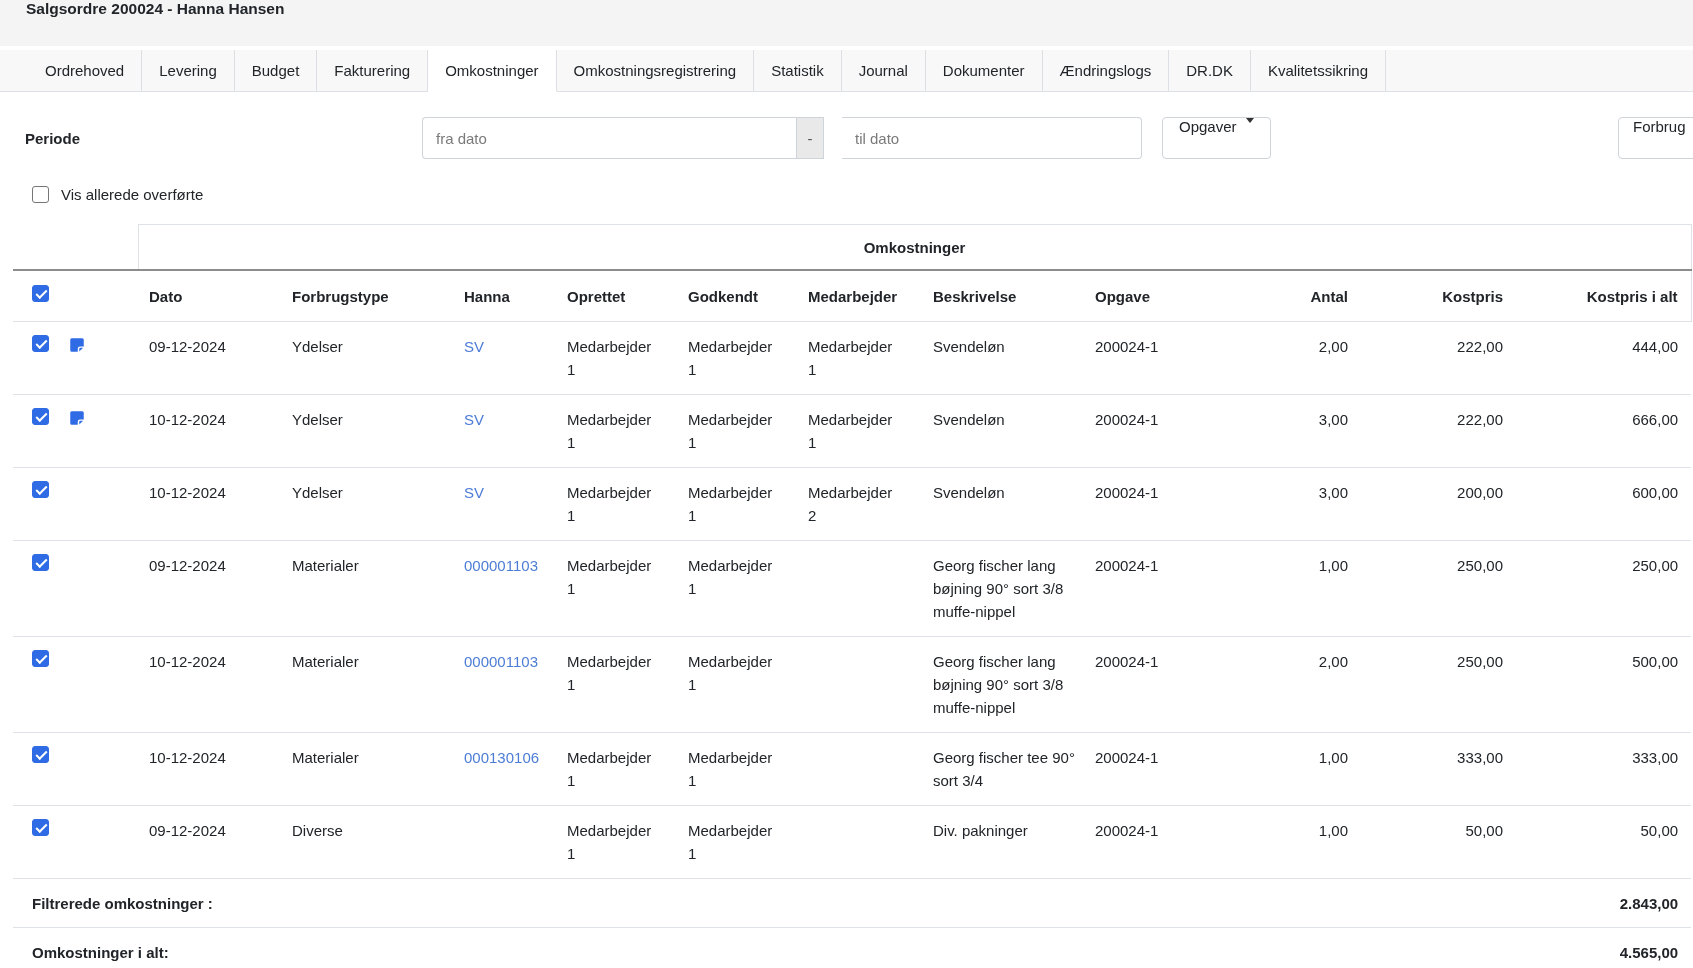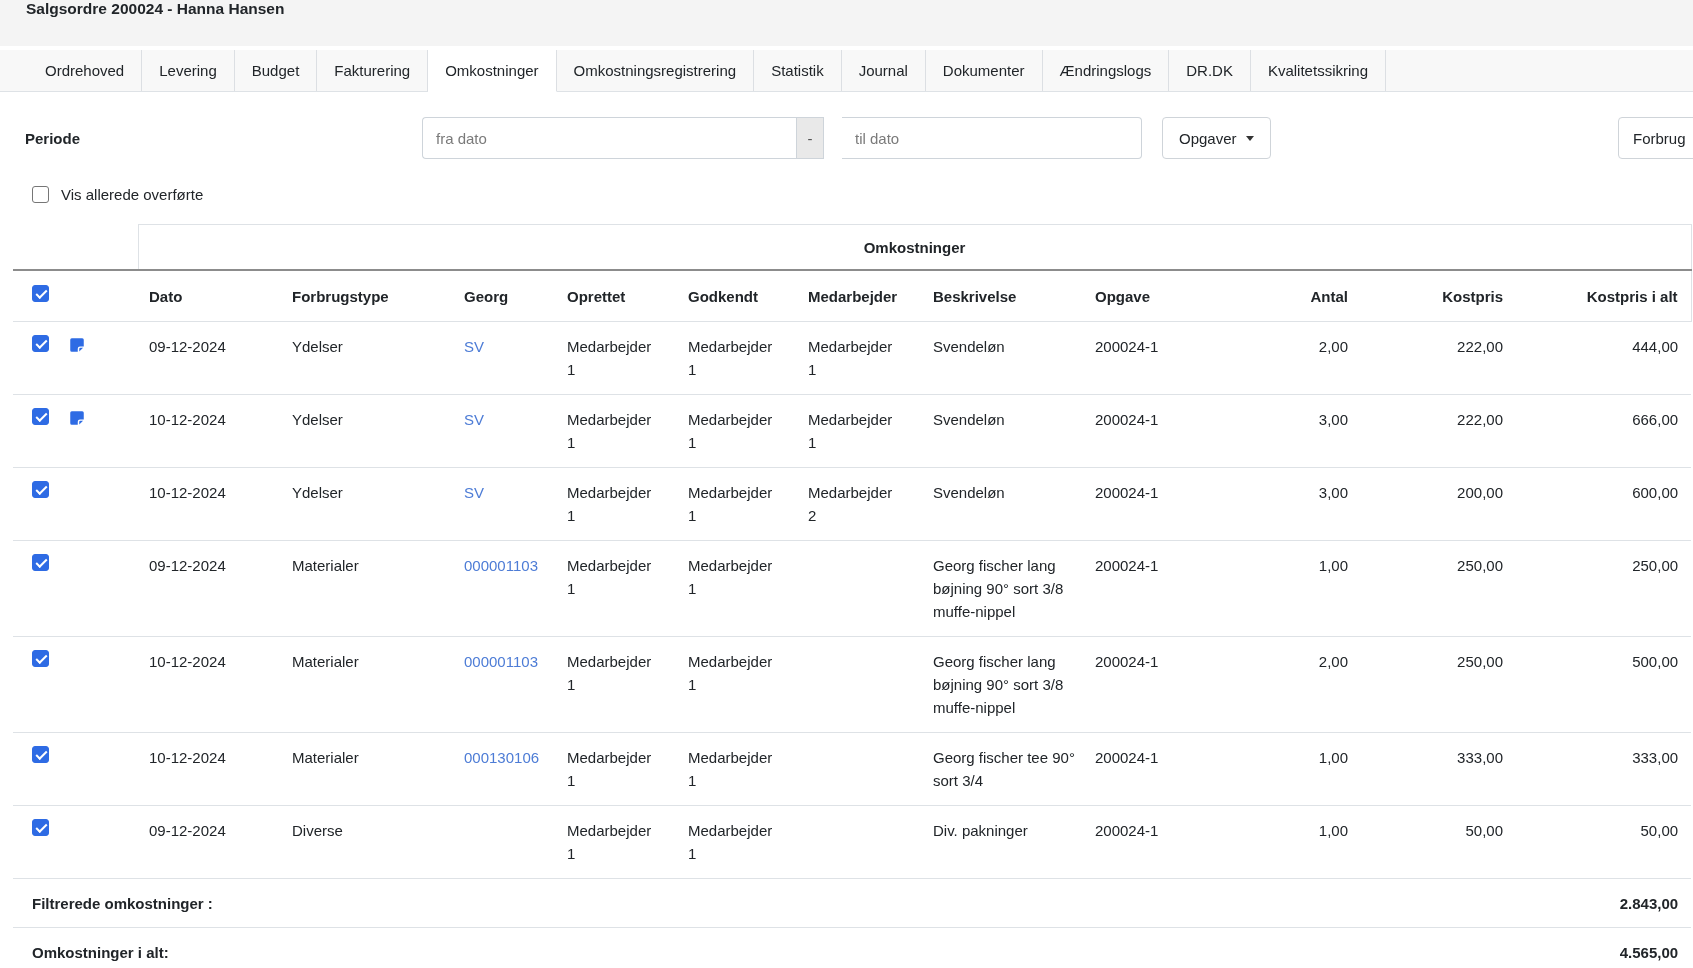--- a/index.html
+++ b/index.html
@@ -79,21 +79,21 @@
   .btn {
     height: 42px;
     background: #fff;
     border: 1px solid #cfd4d9;
     border-radius: 4px;
     font-size: 15px;
     font-family: inherit;
     color: #212529;
     cursor: pointer;
     display: inline-flex;
-    align-items: center;
+    align-items: flex-start;
   }
   .opgaver-btn { margin-left: 20px; padding: 0 16px; }
   .caret {
     display: inline-block;
     width: 0; height: 0;
     border-left: 4.5px solid transparent;
     border-right: 4.5px solid transparent;
     border-top: 5px solid #333;
     margin-left: 9px;
   }
@@ -234,21 +234,21 @@
       <tr class="group-row">
         <th class="spacer-cell"></th>
         <th colspan="11" class="group-cell">Omkostninger</th>
       </tr>
       <tr id="header-row">
         <th class="select-cell">
           <input class="cb" type="checkbox" id="select-all-cb" checked="" style="">
         </th>
       <th>Dato</th>
           <th>Forbrugstype</th>
-          <th>Georg</th>
+          <th>Hanna</th>
           <th>Oprettet</th>
           <th>Godkendt</th>
           <th>Medarbejder</th>
           <th>Beskrivelse</th>
           <th>Opgave</th>
           <th class="num">Antal</th>
           <th class="num">Kostpris</th>
           <th class="num">Kostpris i alt</th>
         </tr>
     </thead>

